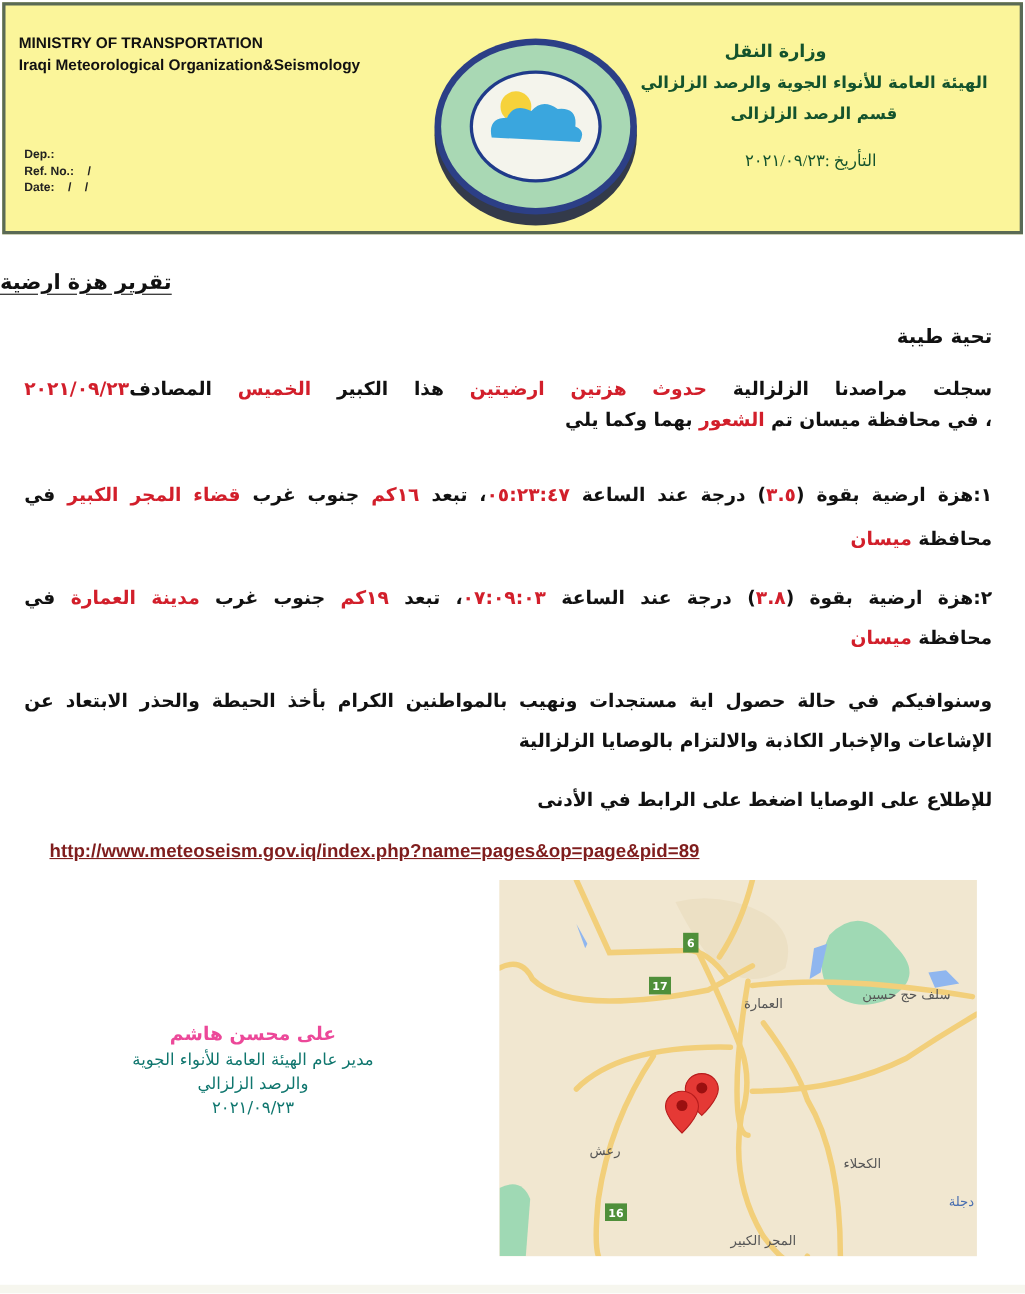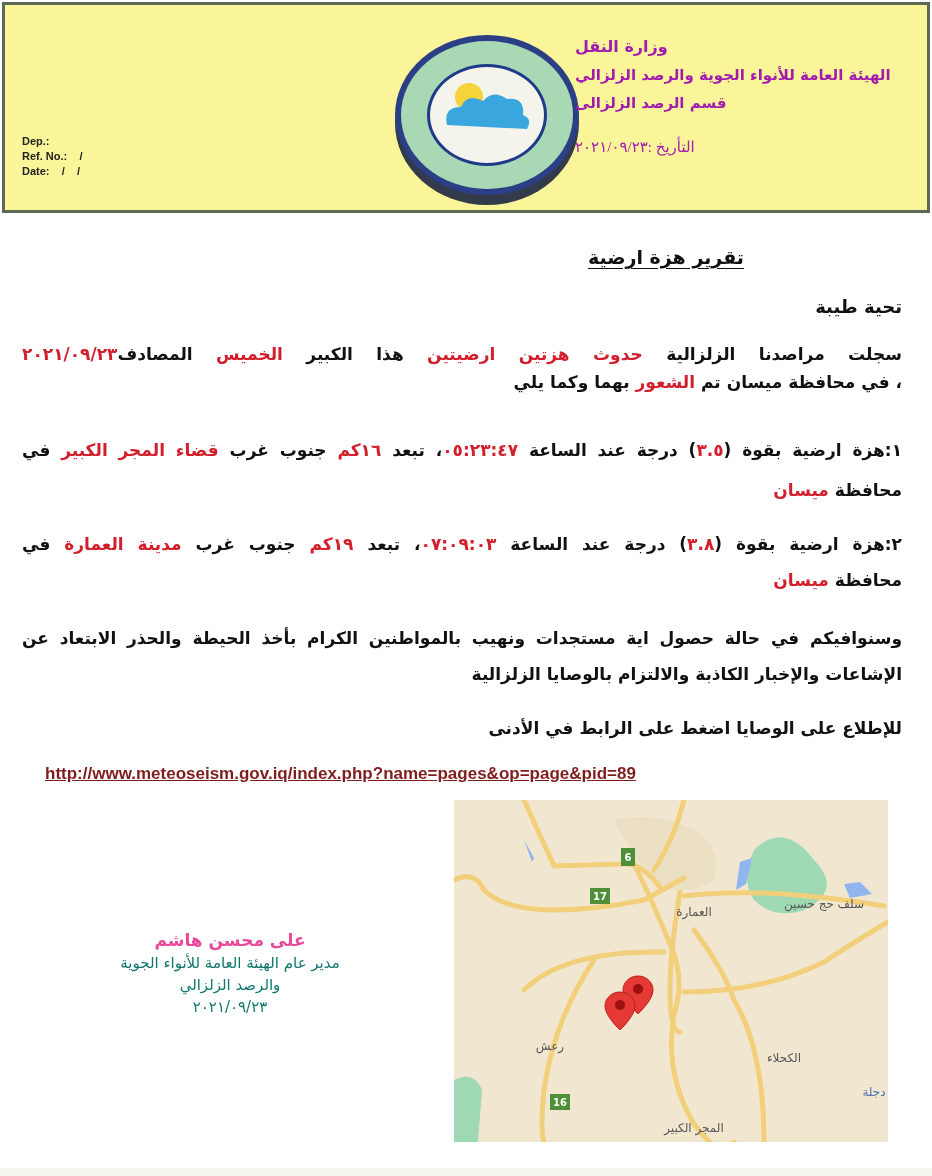--- a/index.html
+++ b/index.html
@@ -11,27 +11,27 @@
       background: #fbf59a; border: 3px solid #5a6a55;
     }
     .hdr-en { position: absolute; left: 12px; top: 24px; font-family: "Liberation Sans", sans-serif; font-weight: bold; color: #111; }
     .hdr-en .l1 { font-size: 14px; line-height: 20px; }
     .hdr-en .l2 { font-size: 14px; line-height: 20px; }
     .hdr-meta { position: absolute; left: 17px; top: 129px; font-family: "Liberation Sans", sans-serif; font-size: 11px; font-weight: bold; line-height: 15px; color: #222; }
     .hdr-meta span { display: block; }
 
     .logo { position: absolute; left: 382px; top: 20px; width: 200px; height: 185px; }
 
-    .hdr-ar { position: absolute; right: 22px; top: 28px; width: 330px; direction: rtl; text-align: left; font-weight: bold; color: #a21caf; }
+    .hdr-ar { position: absolute; right: 22px; top: 28px; width: 330px; direction: rtl; text-align: center; font-weight: bold; color: #14532d; }
     .hdr-ar .a1 { font-size: 16px; line-height: 28px; padding-right: 70px; }
     .hdr-ar .a2 { font-size: 15px; line-height: 28px; }
     .hdr-ar .a3 { font-size: 15px; line-height: 28px; }
     .hdr-ar .a4 { font-size: 15px; font-weight: normal; line-height: 28px; margin-top: 16px; padding-right: 6px; font-family: Liberation Serif, serif; }
 
-    .title { position: absolute; left: 0; width: 744px; top: 246px; text-align: right; font-size: 19px; font-weight: bold; direction: rtl; }
+    .title { position: absolute; left: 0; width: 744px; top: 246px; text-align: left; font-size: 19px; font-weight: bold; direction: rtl; }
     .title span { text-decoration: underline; text-underline-offset: 4px; }
 
     .body-ar { position: absolute; right: 30px; width: 880px; direction: rtl; text-align: right; font-weight: bold; font-size: 17px; color: #111; }
     .red { color: #d21f2b; }
     .greet { top: 296px; font-size: 18px; }
     .p1a { top: 344px; text-align: justify; text-align-last: justify; }
     .p1b { top: 372px; }
     .q1a { top: 440px; text-align-last: justify; }
     .q1b { top: 480px; }
     .q2a { top: 534px; text-align-last: justify; }
@@ -47,20 +47,24 @@
     .sign .role { font-size: 15px; line-height: 22px; color: #0f766e; }
 
     .map { position: absolute; left: 454px; top: 800px; width: 434px; height: 342px; background: #f1e7d0; overflow: hidden; }
     .map svg { display: block; }
     .bottom-strip { position: absolute; left: 0; top: 1168px; width: 932px; height: 8px; background: #f6f6ee; }
   </style>
 </head>
 <body>
 
 <div class="header">
+  <div class="hdr-en">
+    <div class="l1">MINISTRY OF TRANSPORTATION</div>
+    <div class="l2">Iraqi Meteorological Organization&amp;Seismology</div>
+  </div>
   <div class="hdr-meta">
     <span>Dep.:</span>
     <span style="white-space:pre">Ref. No.:    /</span>
     <span style="white-space:pre">Date:    /    /</span>
   </div>
 
   <div class="logo">
     <svg width="200" height="185" viewBox="0 0 200 185">
       <ellipse cx="100" cy="98" rx="92" ry="82" fill="#333a4a"></ellipse>
       <ellipse cx="100" cy="90" rx="92" ry="80" fill="#2c3f86"></ellipse>

